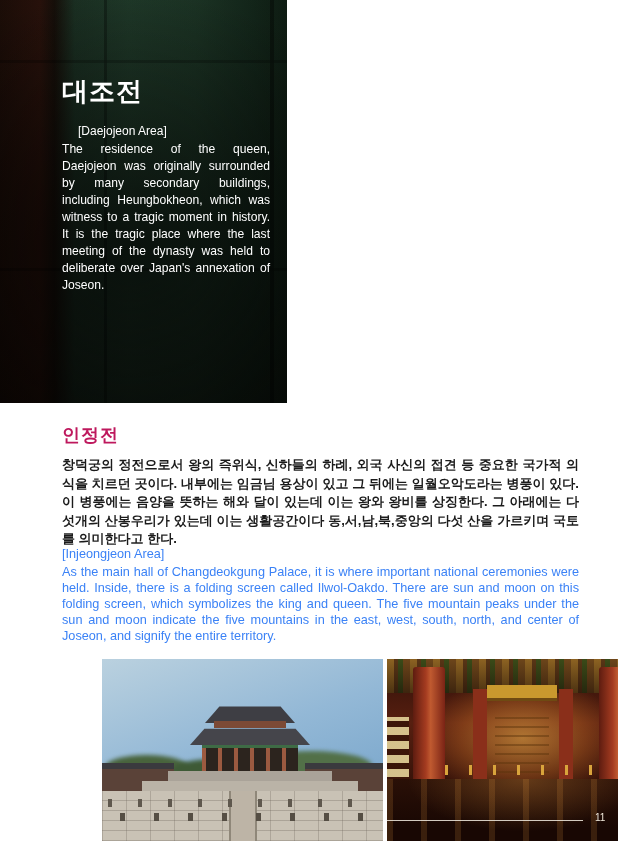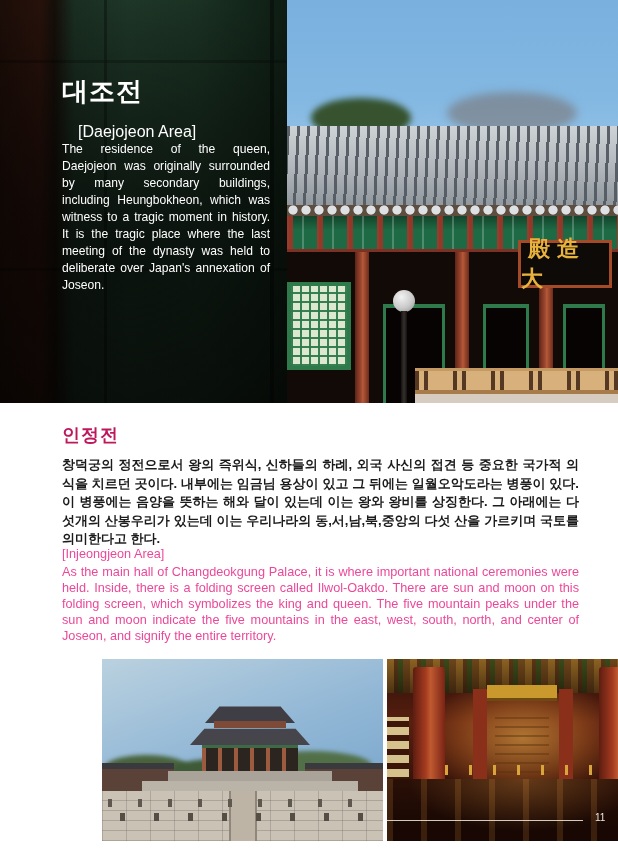--- a/index.html
+++ b/index.html
@@ -14,21 +14,21 @@
       linear-gradient(180deg, rgba(10,6,4,0.15) 0%, rgba(5,3,2,0.45) 70%, rgba(3,2,1,0.7) 100%),
       linear-gradient(90deg,#1e0e08 0%,#2c130c 14%,#17100a 19%,#1d3627 26%,#22402e 45%,#1e3a29 68%,#142a1d 88%,#0f2015 100%);
   }
   .door-lines{position:absolute;left:0;top:0;width:287px;height:403px;opacity:.5;
     background-image:
       linear-gradient(90deg, transparent 0 104px, rgba(0,0,0,.6) 104px 107px, transparent 107px 270px, rgba(0,0,0,.7) 270px 274px, transparent 274px),
       linear-gradient(180deg, transparent 0 60px, rgba(0,0,0,.45) 60px 63px, transparent 63px 268px, rgba(0,0,0,.5) 268px 271px, transparent 271px);}
   .hero-text{position:absolute;left:62px;top:76px;width:208px;color:#ffffff;}
   .hero-title{margin:0;font-size:26px;line-height:30px;font-weight:800;letter-spacing:1px;}
   .hero-kr{margin:15px 0 0 0;font-size:11.7px;line-height:17.3px;font-weight:600;text-align:justify;}
-  .hero-label{margin:17px 0 0 0;font-size:16px;line-height:17px;font-weight:400;padding-left:16px;}
+  .hero-label{margin:17px 0 0 0;font-size:12px;line-height:17px;font-weight:400;padding-left:16px;}
   .hero-en{margin:1px 0 0 0;font-size:12.1px;line-height:17px;font-weight:400;text-align:justify;}
 
   
   .hero-right{position:absolute;left:287px;top:0;width:331px;height:403px;overflow:hidden;background:#7db4e0;}
   .sky{position:absolute;left:0;top:0;width:331px;height:140px;
        background:linear-gradient(180deg,#79b0de 0%,#83b8e2 70%,#90c0e6 100%);}
   .tree-pine{position:absolute;left:24px;top:98px;width:100px;height:40px;border-radius:50%;
        background:#36522e;filter:blur(3px);}
   .tree-bare{position:absolute;left:160px;top:92px;width:130px;height:42px;border-radius:50%;
        background:rgba(120,110,105,0.55);filter:blur(4px);}
@@ -71,21 +71,21 @@
   .balustrade{position:absolute;left:128px;top:368px;width:203px;height:26px;box-sizing:border-box;
     background-color:#d8b07c;border-top:3px solid #c49a62;border-bottom:4px solid #a87c4a;
     background-image:repeating-linear-gradient(90deg, rgba(52,26,12,0.8) 0 4px, rgba(0,0,0,0) 4px 9px, rgba(52,26,12,0.8) 9px 13px, rgba(0,0,0,0) 13px 38px);}
   .stone-sill{position:absolute;left:128px;top:394px;width:203px;height:9px;background:#d6cdc0;}
 
   
   .content-title{position:absolute;left:62px;top:420px;margin:0;font-size:18px;line-height:30px;
     font-weight:800;color:#be185d;letter-spacing:1px;}
   .content-kr{position:absolute;left:62px;top:456px;width:517px;margin:0;font-size:13px;
     line-height:18.6px;font-weight:600;color:#1b1b1b;text-align:justify;}
-  .content-en-block{position:absolute;left:62px;top:546px;width:517px;color:#ec4899;}
+  .content-en-block{position:absolute;left:62px;top:546px;width:517px;color:#3b82f6;}
   .content-label{margin:0;font-size:12.7px;line-height:16px;font-weight:400;}
   .content-en{margin:2px 0 0 0;font-size:12.7px;line-height:16.1px;font-weight:400;text-align:justify;}
 
   
   .photo{position:absolute;top:643px;height:182px;overflow:hidden;}
   .photo-left{left:62px;width:281px;
     background:linear-gradient(160deg,#bad1df 0%,#93b8d6 45%,#6f9fc7 100%);}
   .tree-blob{position:absolute;border-radius:50%;background:#48633c;filter:blur(2px);}
   .tb1{left:2px;top:96px;width:85px;height:26px;}
   .tb2{left:150px;top:92px;width:120px;height:30px;background:#527048;}
@@ -154,48 +154,24 @@
   <section class="hero">
     <div class="hero-left">
       <div class="door-lines"></div>
       <div class="hero-text">
         <h1 class="hero-title">대조전</h1>
         <p class="hero-label">[Daejojeon Area]</p>
         <p class="hero-en">The residence of the queen, Daejojeon was originally surrounded by many secondary buildings, including Heungbokheon, which was witness to a tragic moment in history. It is the tragic place where the last meeting of the dynasty was held to deliberate over Japan's annexation of Joseon.</p>
       </div>
     </div>
 
-    <div class="hero-right">
-      <div class="sky"></div>
-      <div class="tree-pine"></div>
-      <div class="tree-bare"></div>
-      <div class="roof"></div>
-      <div class="eave-scallop"></div>
-      <div class="dancheong"></div>
-      <div class="beam-red"></div>
-      <div class="facade">
-        <div class="lattice-left"></div>
-        <div class="pillar p1"></div>
-        <div class="pillar p2"></div>
-        <div class="pillar p3"></div>
-        <div class="opening o1"></div>
-        <div class="opening o2"></div>
-        <div class="opening o3"></div>
-
-      </div>
-      <div class="plaque">殿造大</div>
-      <div class="lamp-globe"></div>
-      <div class="lamp-pole"></div>
-      <div class="balustrade"></div>
-      <div class="stone-sill"></div>
-    </div>
   </section>
 
   <h2 class="content-title">인정전</h2>
-  <p class="content-kr">창덕궁의 정전으로서 왕의 즉위식, 신하들의 하례, 외국 사신의 접견 등 중요한 국가적 의식을 치르던 곳이다. 내부에는 임금님 용상이 있고 그 뒤에는 일월오악도라는 병풍이 있다. 이 병풍에는 음양을 뜻하는 해와 달이 있는데 이는 왕와 왕비를 상징한다. 그 아래에는 다섯개의 산봉우리가 있는데 이는 우리나라의 동,서,남,북,중앙의 다섯 산을 가르키며 국토를 의미한다고 한다.</p>
+  <p class="content-kr">창덕궁의 정전으로서 왕의 즉위식, 신하들의 하례, 외국 사신의 접견 등 중요한 국가적 의식을 치르던 곳이다. 내부에는 임금님 용상이 있고 그 뒤에는 일월오악도라는 병풍이 있다. 이 병풍에는 음양을 뜻하는 해와 달이 있는데 이는 왕와 왕비를 상징한다. 그 아래에는 다섯개의 산봉우리가 있는데 이는 생활공간이다 동,서,남,북,중앙의 다섯 산을 가르키며 국토를 의미한다고 한다.</p>
   <div class="content-en-block">
     <p class="content-label">[Injeongjeon Area]</p>
     <p class="content-en">As the main hall of Changdeokgung Palace, it is where important national ceremonies were held. Inside, there is a folding screen called Ilwol-Oakdo. There are sun and moon on this folding screen, which symbolizes the king and queen. The five mountain peaks under the sun and moon indicate the five mountains in the east, west, south, north, and center of Joseon, and signify the entire territory.</p>
   </div>
 
   <figure class="photo photo-left">
     <div class="tree-blob tb1"></div>
     <div class="tree-blob tb2"></div>
     <div class="tree-blob tb3"></div>
     <div class="corridor corridor-l"></div>

